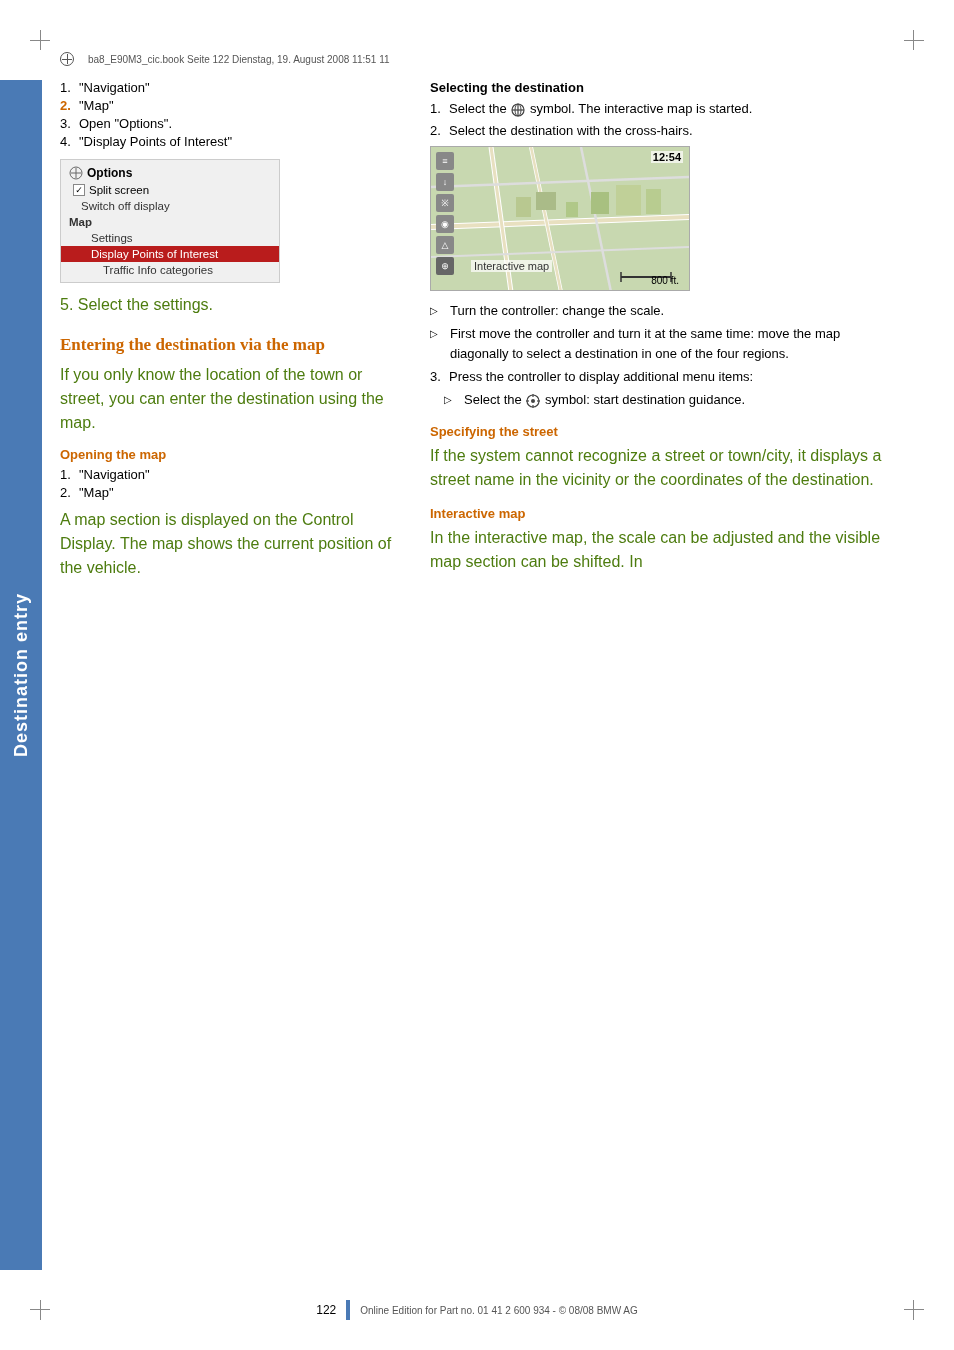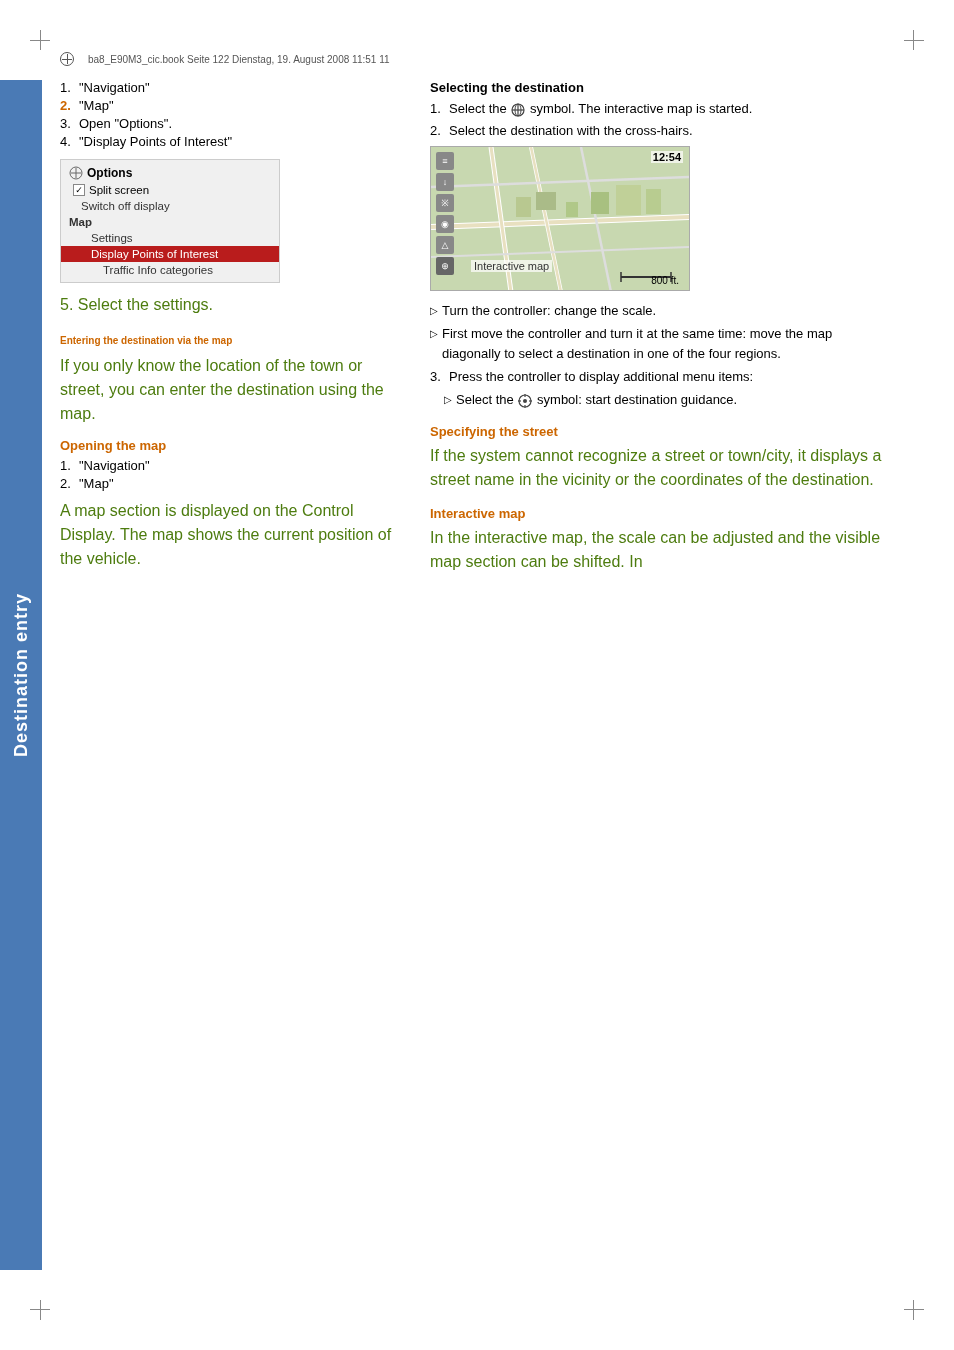--- a/index.html
+++ b/index.html
@@ -236,21 +236,21 @@
 
     
     .bullet-list {
       list-style: none;
       margin: 6px 0;
     }
     .bullet-list li {
       font-size: 13px;
       line-height: 1.5;
       margin-bottom: 4px;
-      padding-left: 12px;
+      padding-left: 20px;
       position: relative;
     }
     .bullet-list li::before {
       content: '▷';
       position: absolute;
       left: 0;
       font-size: 10px;
       top: 2px;
     }
 
@@ -378,21 +378,21 @@
           </div>
           <div class="menu-item">Switch off display</div>
           <div class="menu-section">Map</div>
           <div class="menu-item" style="padding-left:30px;">Settings</div>
           <div class="menu-item highlighted" style="padding-left:30px;">Display Points of Interest</div>
           <div class="menu-item" style="padding-left:42px;">Traffic Info categories</div>
         </div>
 
         <p class="body-text">5.   Select the settings.</p>
 
-        <h2 class="section-heading" style="font-size:10px;">
+        <h2 class="section-heading" style="font-size:17px;font-family:Liberation Serif, serif;">
           <span>Entering the destination via the map</span>
         </h2>
 
         <p class="body-text">If you only know the location of the town or street, you can enter the destination using the map.</p>
 
         <h3 class="sub-heading">Opening the map</h3>
 
         <div class="num-item">
           <span class="n black">1.</span>
           <span>"Navigation"</span>
@@ -498,14 +498,19 @@
         <p class="body-text">If the system cannot recognize a street or town/city, it displays a street name in the vicinity or the coordinates of the destination.</p>
 
         <h3 class="sub-heading" style="margin-top:14px;">Interactive map</h3>
         <p class="body-text">In the interactive map, the scale can be adjusted and the visible map section can be shifted. In</p>
 
       </div>
 
     </div>
   </div>
 
+  <div class="footer">
+    <span class="footer-page">122</span>
+    <div class="footer-line"></div>
+    <span class="footer-text">Online Edition for Part no. 01 41 2 600 934 - © 08/08 BMW AG</span>
+  </div>
 
 </div>
 
 </body></html>

